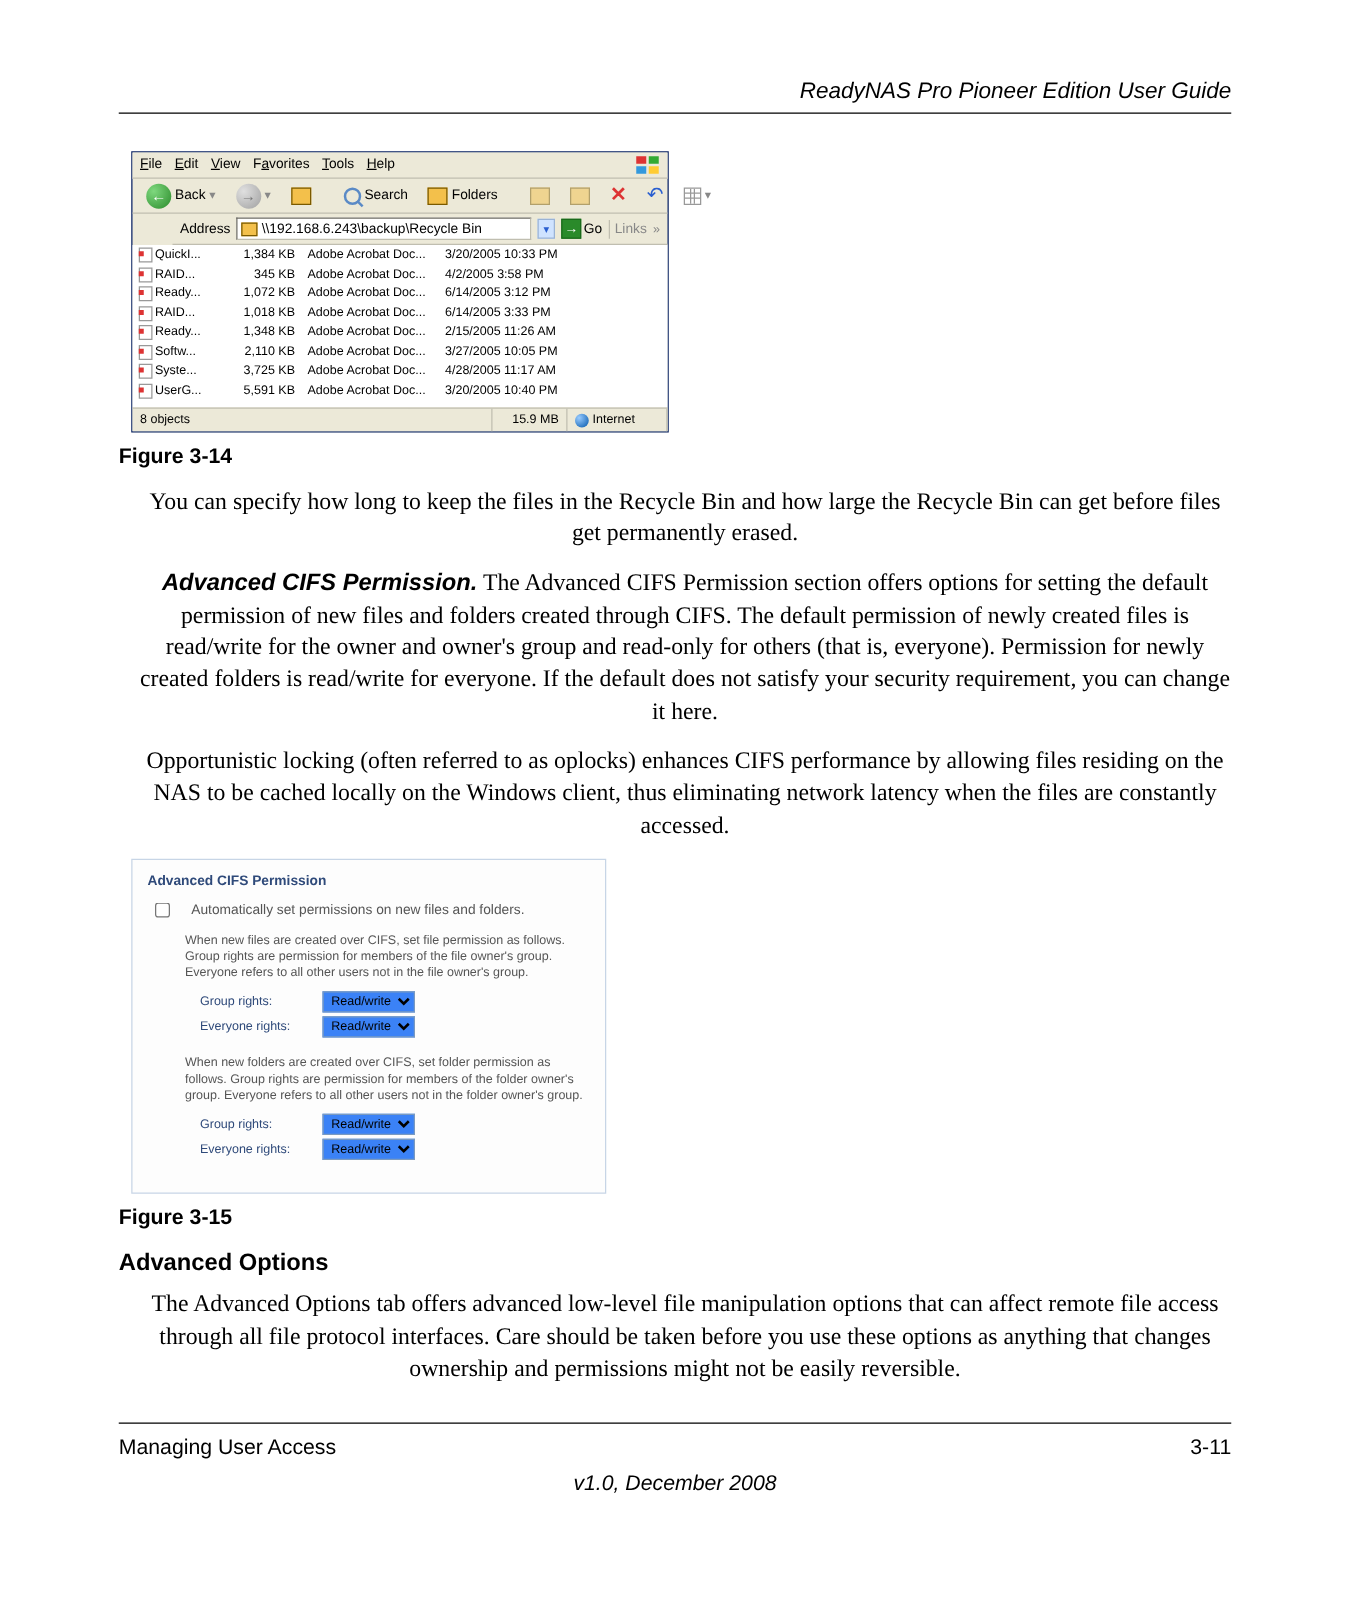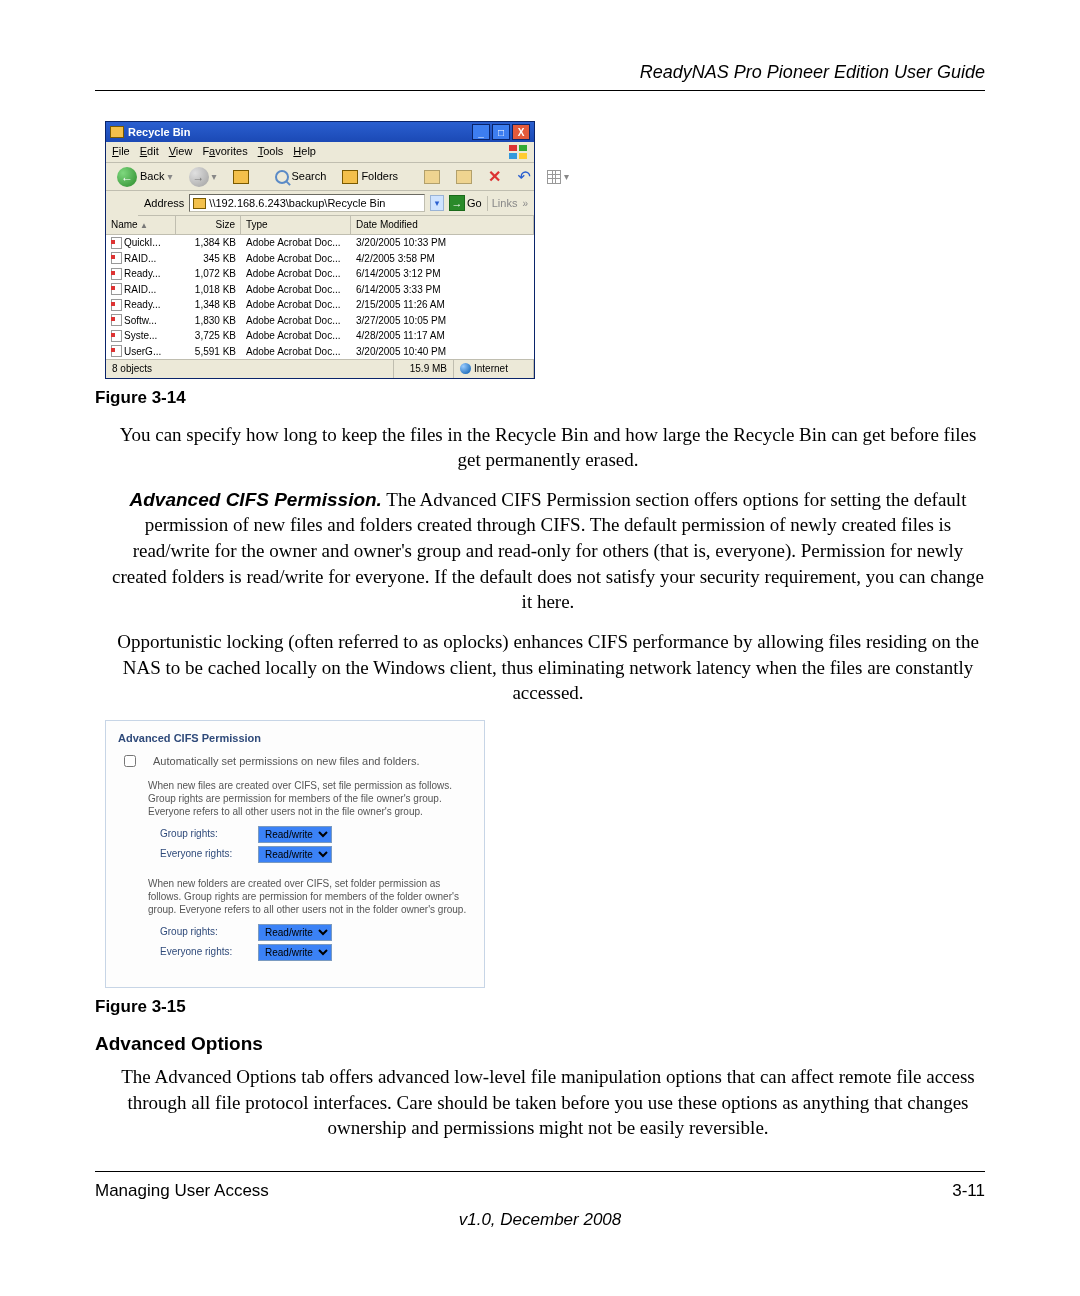--- a/index.html
+++ b/index.html
@@ -122,29 +122,20 @@
   .footer{display:flex;justify-content:space-between;font-family:Arial,Helvetica,sans-serif;font-size:17px;}
   .version{text-align:center;font-style:italic;font-family:Arial,Helvetica,sans-serif;font-size:17px;margin-top:6px;}
 </style>
 </head>
 <body>
 
 <div class="header-right">ReadyNAS Pro Pioneer Edition User Guide</div>
 <hr class="rule">
 
 <div class="winxp">
-  <div class="titlebar">
-    <div class="folder-ico"></div>
-    <div class="title">Recycle Bin</div>
-    <div class="winbtns">
-      <div class="winbtn min">_</div>
-      <div class="winbtn max">□</div>
-      <div class="winbtn close">X</div>
-    </div>
-  </div>
 
   <div class="menubar">
     <span><u>F</u>ile</span>
     <span><u>E</u>dit</span>
     <span><u>V</u>iew</span>
     <span>F<u>a</u>vorites</span>
     <span><u>T</u>ools</span>
     <span><u>H</u>elp</span>
     <span class="winlogo">
       <svg viewBox="0 0 20 16">
@@ -206,26 +197,20 @@
     <div class="dropdownarrow">▾</div>
     <div class="gobtn">
       <div class="goicon">→</div>
       <span>Go</span>
     </div>
     <span style="color:#888;border-left:1px solid #c0beb0;padding-left:4px;">Links</span>
     <span class="tiny">»</span>
   </div>
 
   <div class="listview">
-    <div class="listhead">
-      <div class="col-name">Name</div>
-      <div class="col-size">Size</div>
-      <div class="col-type">Type</div>
-      <div class="col-date">Date Modified</div>
-    </div>
     <div id="rows">
         <div class="row">
           <div class="col-name">
             <span class="fileico"></span>
             <span>QuickI...</span>
           </div>
           <div class="col-size">1,384 KB</div>
           <div class="col-type">Adobe Acrobat Doc...</div>
           <div class="col-date">3/20/2005 10:33 PM</div>
         </div>
@@ -263,21 +248,21 @@
           </div>
           <div class="col-size">1,348 KB</div>
           <div class="col-type">Adobe Acrobat Doc...</div>
           <div class="col-date">2/15/2005 11:26 AM</div>
         </div>
         <div class="row">
           <div class="col-name">
             <span class="fileico"></span>
             <span>Softw...</span>
           </div>
-          <div class="col-size">1,830 KB</div>
+          <div class="col-size">2,110 KB</div>
           <div class="col-type">Adobe Acrobat Doc...</div>
           <div class="col-date">3/27/2005 10:05 PM</div>
         </div>
         <div class="row">
           <div class="col-name">
             <span class="fileico"></span>
             <span>Syste...</span>
           </div>
           <div class="col-size">3,725 KB</div>
           <div class="col-type">Adobe Acrobat Doc...</div>

